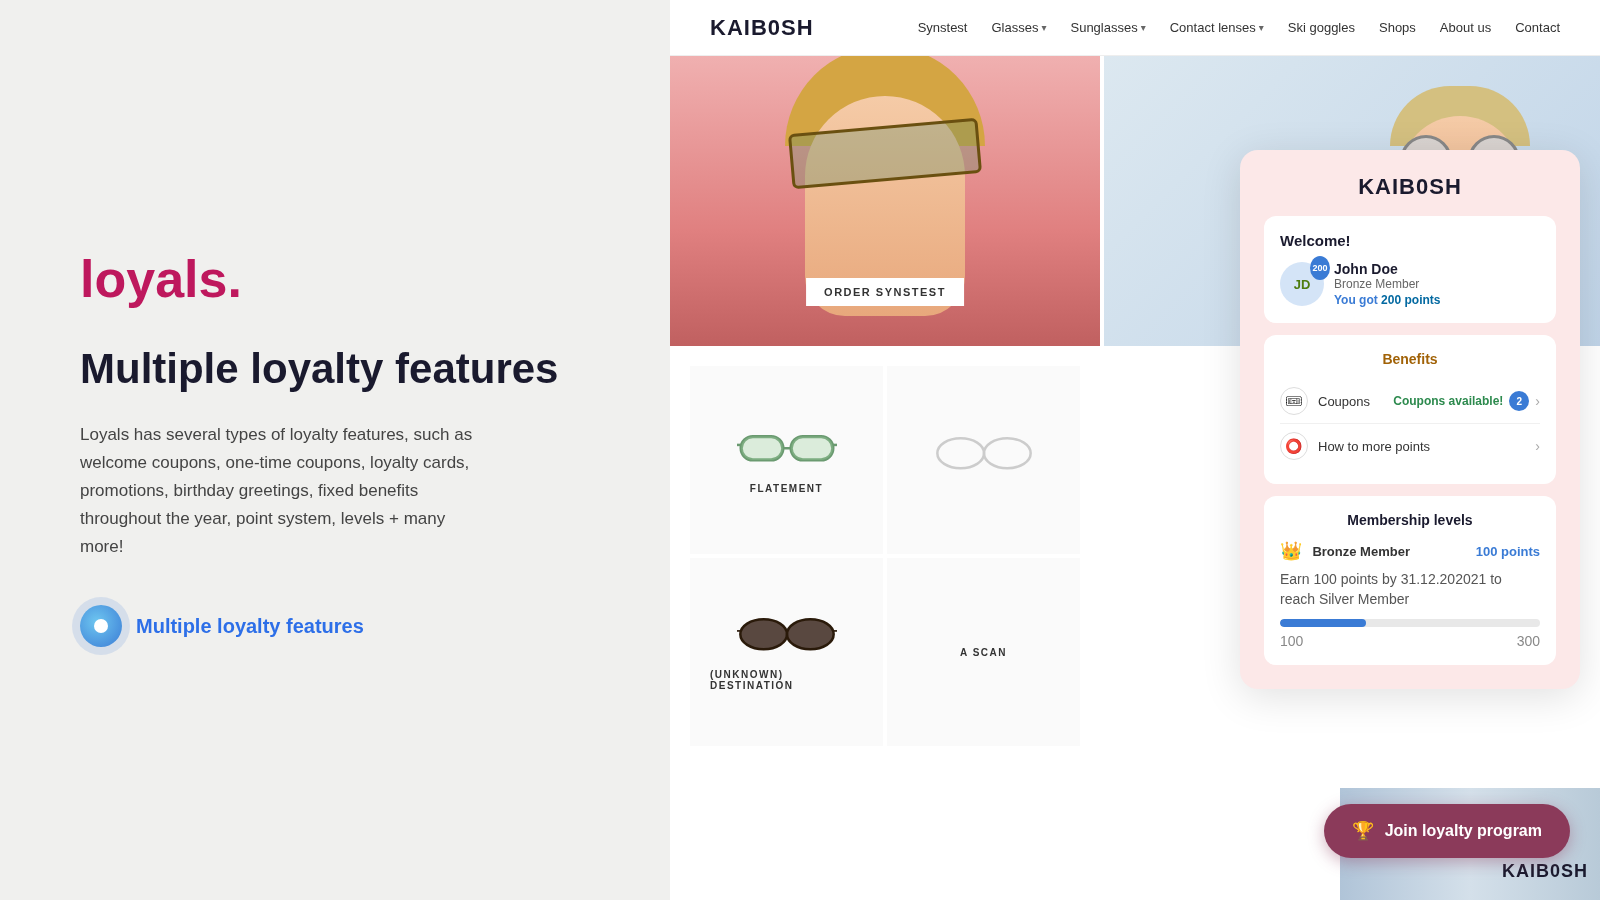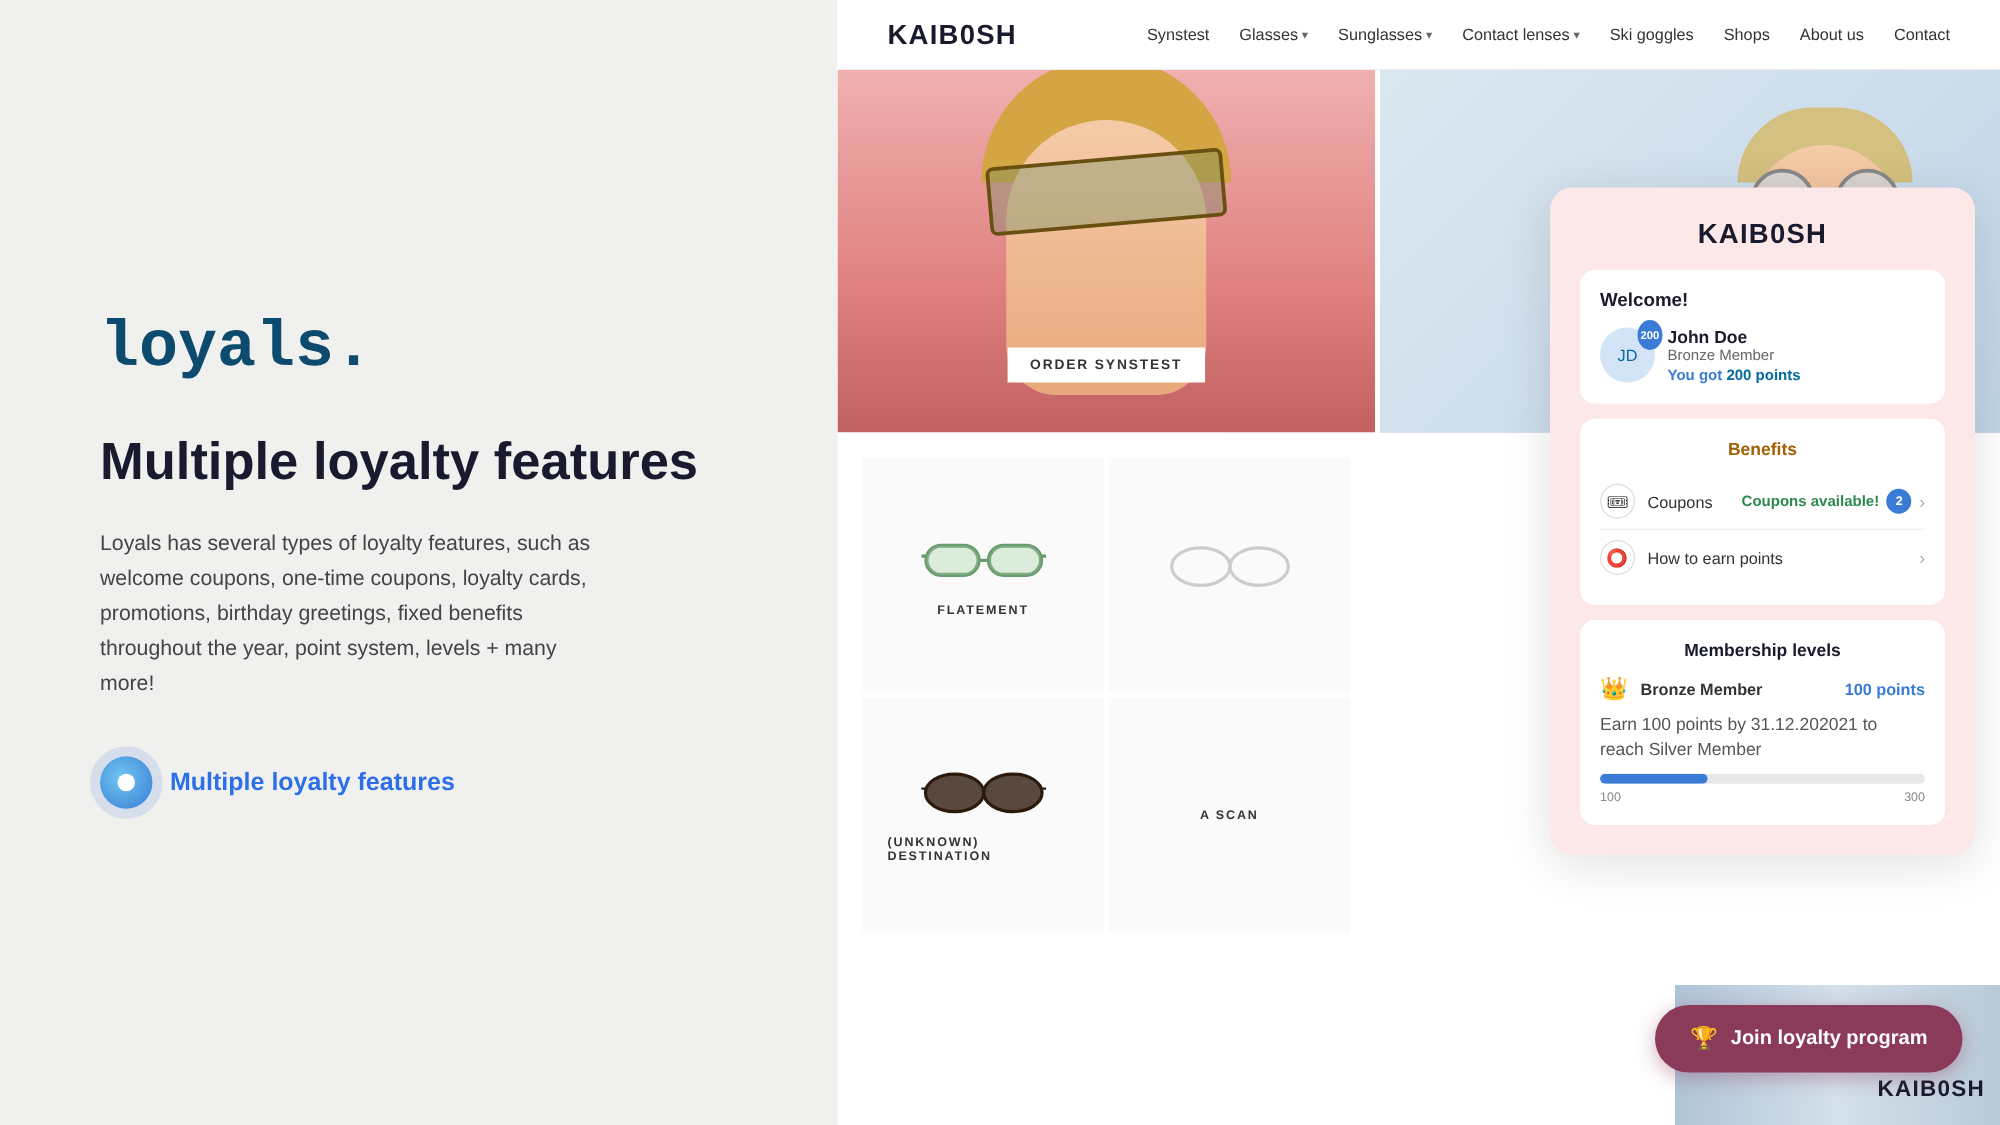--- a/index.html
+++ b/index.html
@@ -48,24 +48,23 @@
       height: 900px;
       background: #f0f0ee;
       display: flex;
       flex-direction: column;
       justify-content: center;
       padding: 60px 80px;
     }
     .brand-title {
       font-size: 52px;
       font-weight: 900;
-      color: #0c4a6e;
+      color: #be185d;
       margin-bottom: 40px;
       line-height: 1;
-      font-family: Liberation Mono, monospace;
     }
     .section-heading {
       font-size: 42px;
       font-weight: 700;
       color: #1a1a2e;
       margin-bottom: 28px;
       line-height: 1.15;
     }
     .section-body {
       font-size: 17px;
@@ -231,22 +230,22 @@
     }
     .avatar-circle {
       width: 44px;
       height: 44px;
       border-radius: 50%;
       background: #d4e4f7;
       display: flex;
       align-items: center;
       justify-content: center;
       font-size: 13px;
-      font-weight: 400;
-      color: #0369a1;
+      font-weight: 700;
+      color: #4d7c0f;
     }
     .points-badge {
       position: absolute;
       top: -6px;
       right: -6px;
       background: #3a7bd5;
       color: white;
       border-radius: 50%;
       width: 20px;
       height: 24px;
@@ -387,21 +386,21 @@
       overflow: hidden;
     }
     .progress-bar-fill {
       height: 100%;
       background: #3a7bd5;
       border-radius: 4px;
     }
     .progress-labels {
       display: flex;
       justify-content: space-between;
-      font-size: 10px;
+      font-size: 14px;
       color: #888;
     }
 
     
     .join-btn {
       position: absolute;
       bottom: 42px;
       right: 30px;
       background: #8B3A5A;
       color: white;
@@ -598,21 +597,21 @@
       <div class="benefits-title">Benefits</div>
       <div class="benefit-row">
         <div class="benefit-icon">🎟</div>
         <span class="benefit-label">Coupons</span>
         <span class="benefit-available">Coupons available!</span>
         <div class="benefit-count">2</div>
         <span class="benefit-chevron">›</span>
       </div>
       <div class="benefit-row">
         <div class="benefit-icon">⭕</div>
-        <span class="benefit-label">How to earn points</span>
+        <span class="benefit-label">How to more points</span>
         <span class="benefit-chevron">›</span>
       </div>
     </div>
 
     <div class="widget-membership-card">
       <div class="membership-title">Membership levels</div>
       <div class="membership-level-row">
         <span class="membership-icon">👑</span>
         <span class="membership-level-name">Bronze Member</span>
         <span class="membership-points-val">100 points</span>

